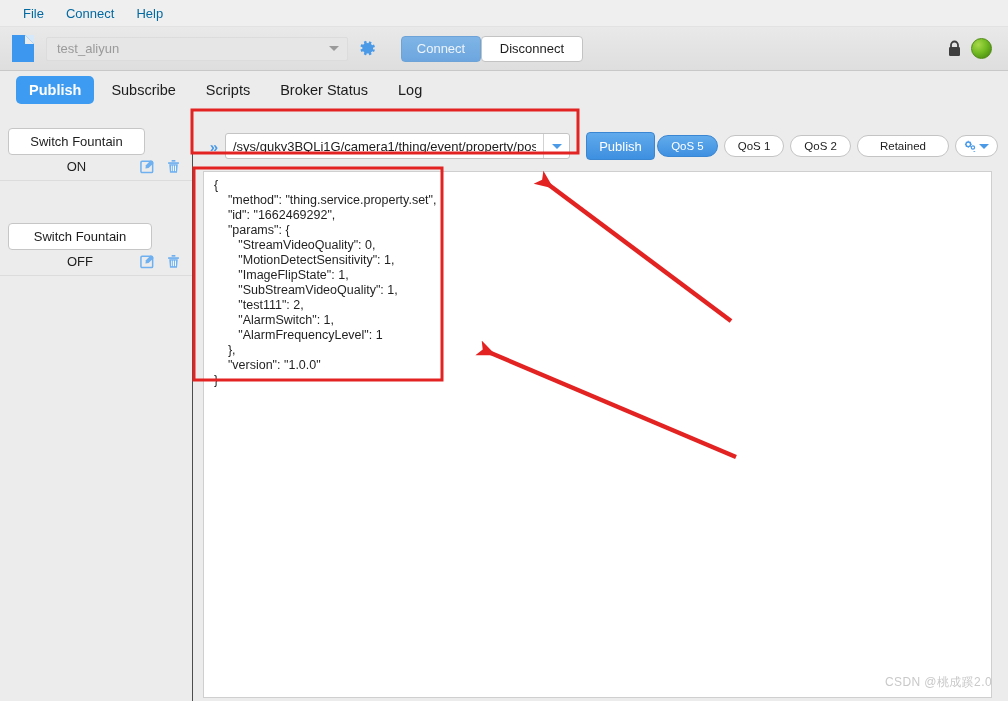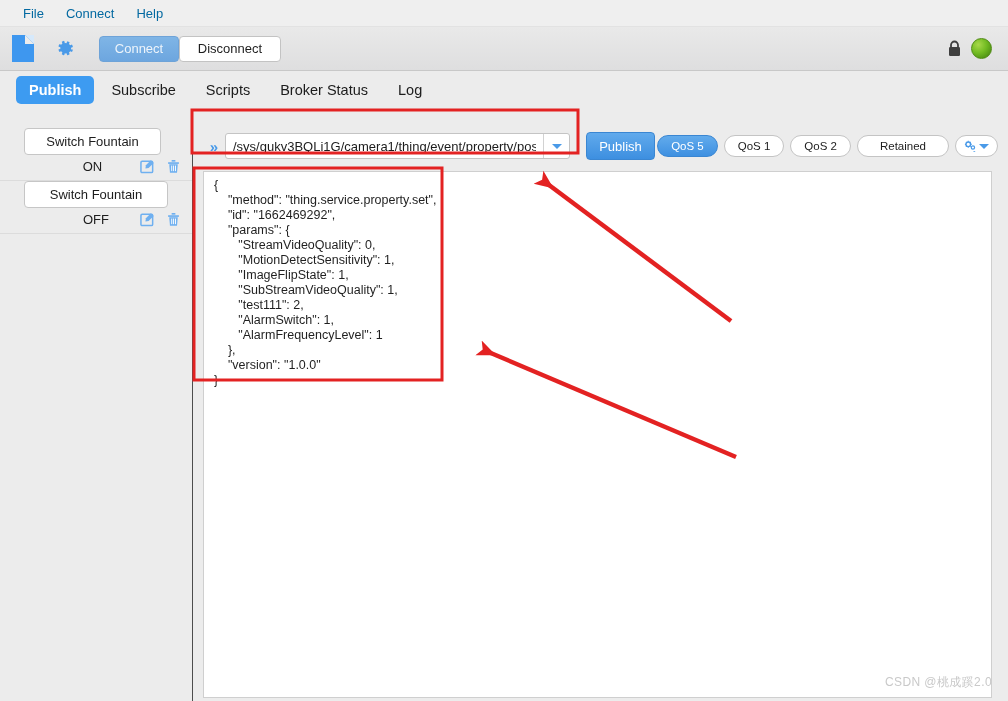--- a/index.html
+++ b/index.html
@@ -137,38 +137,38 @@
   #sidebar{
     width:193px;
     background:#ececec;
     border-right:1px solid #4d4d4d;
     padding-top:11px;
     box-sizing:border-box;
     flex:0 0 auto;
   }
   .side-entry{
     border-bottom:1px solid #dcdcdc;
-    padding:0 0 6px 16px;
+    padding:0 0 6px 0;
   }
   .side-btn{
     display:block;
     margin:0 0 0 8px;
     background:#fff;
     border:1px solid #c6c6c6;
     border-radius:4px;
     height:25px;
     line-height:25px;
     text-align:center;
     font-size:13px;
     color:#1d1d1d;
     padding:0 10px;
     width:auto;
   }
   .side-entry.on .side-btn{width:115px;}
-  .side-entry.off .side-btn{width:122px;}
+  .side-entry.off .side-btn{width:122px;margin-top:42px;}
   .side-icons{
     display:flex;justify-content:flex-end;
     gap:12px;
     padding:4px 12px 0 0;
   }
   .side-icons svg{display:block;}
   
   #mainpane{
     flex:1;
     position:relative;
@@ -285,20 +285,24 @@
 </div>
 
 <div id="toolbar">
 
   <div id="file-icon">
     <div class="page"></div>
     <div class="fold"></div>
     <div class="fold2"></div>
   </div>
 
+  <div id="profile-combo">
+    <span class="txt">test_aliyun</span>
+    <span class="caret-down"></span>
+  </div>
 
   <div id="gear-icon">
     <svg width="19" height="19" viewBox="0 0 20 20" aria-hidden="true">
       <path fill="#4a9ae8" d="M10 6.4a3.6 3.6 0 1 0 0 7.2 3.6 3.6 0 0 0 0-7.2zm0 5.4a1.8 1.8 0 1 1 0-3.6 1.8 1.8 0 0 1 0 3.6z"></path>
       <path fill="#4a9ae8" d="M17.3 11.4l-1.5-.5a5.9 5.9 0 0 0 0-1.8l1.5-.5a.6.6 0 0 0 .4-.8l-.6-1.5a.6.6 0 0 0-.8-.3l-1.4.6a6 6 0 0 0-1.3-1.3l.6-1.4a.6.6 0 0 0-.3-.8l-1.5-.6a.6.6 0 0 0-.8.4l-.5 1.5a5.9 5.9 0 0 0-1.8 0L8.8 2.4a.6.6 0 0 0-.8-.4l-1.5.6a.6.6 0 0 0-.3.8l.6 1.4a6 6 0 0 0-1.3 1.3l-1.4-.6a.6.6 0 0 0-.8.3l-.6 1.5a.6.6 0 0 0 .4.8l1.5.5a5.9 5.9 0 0 0 0 1.8l-1.5.5a.6.6 0 0 0-.4.8l.6 1.5a.6.6 0 0 0 .8.3l1.4-.6a6 6 0 0 0 1.3 1.3l-.6 1.4a.6.6 0 0 0 .3.8l1.5.6a.6.6 0 0 0 .8-.4l.5-1.5a5.9 5.9 0 0 0 1.8 0l.5 1.5a.6.6 0 0 0 .8.4l1.5-.6a.6.6 0 0 0 .3-.8l-.6-1.4a6 6 0 0 0 1.3-1.3l1.4.6a.6.6 0 0 0 .8-.3l.6-1.5a.6.6 0 0 0-.4-.8z"></path>
     </svg>
   </div>
 
   <div class="btn" id="connect-btn">Connect</div>
   <div class="btn" id="disconnect-btn">Disconnect</div>

